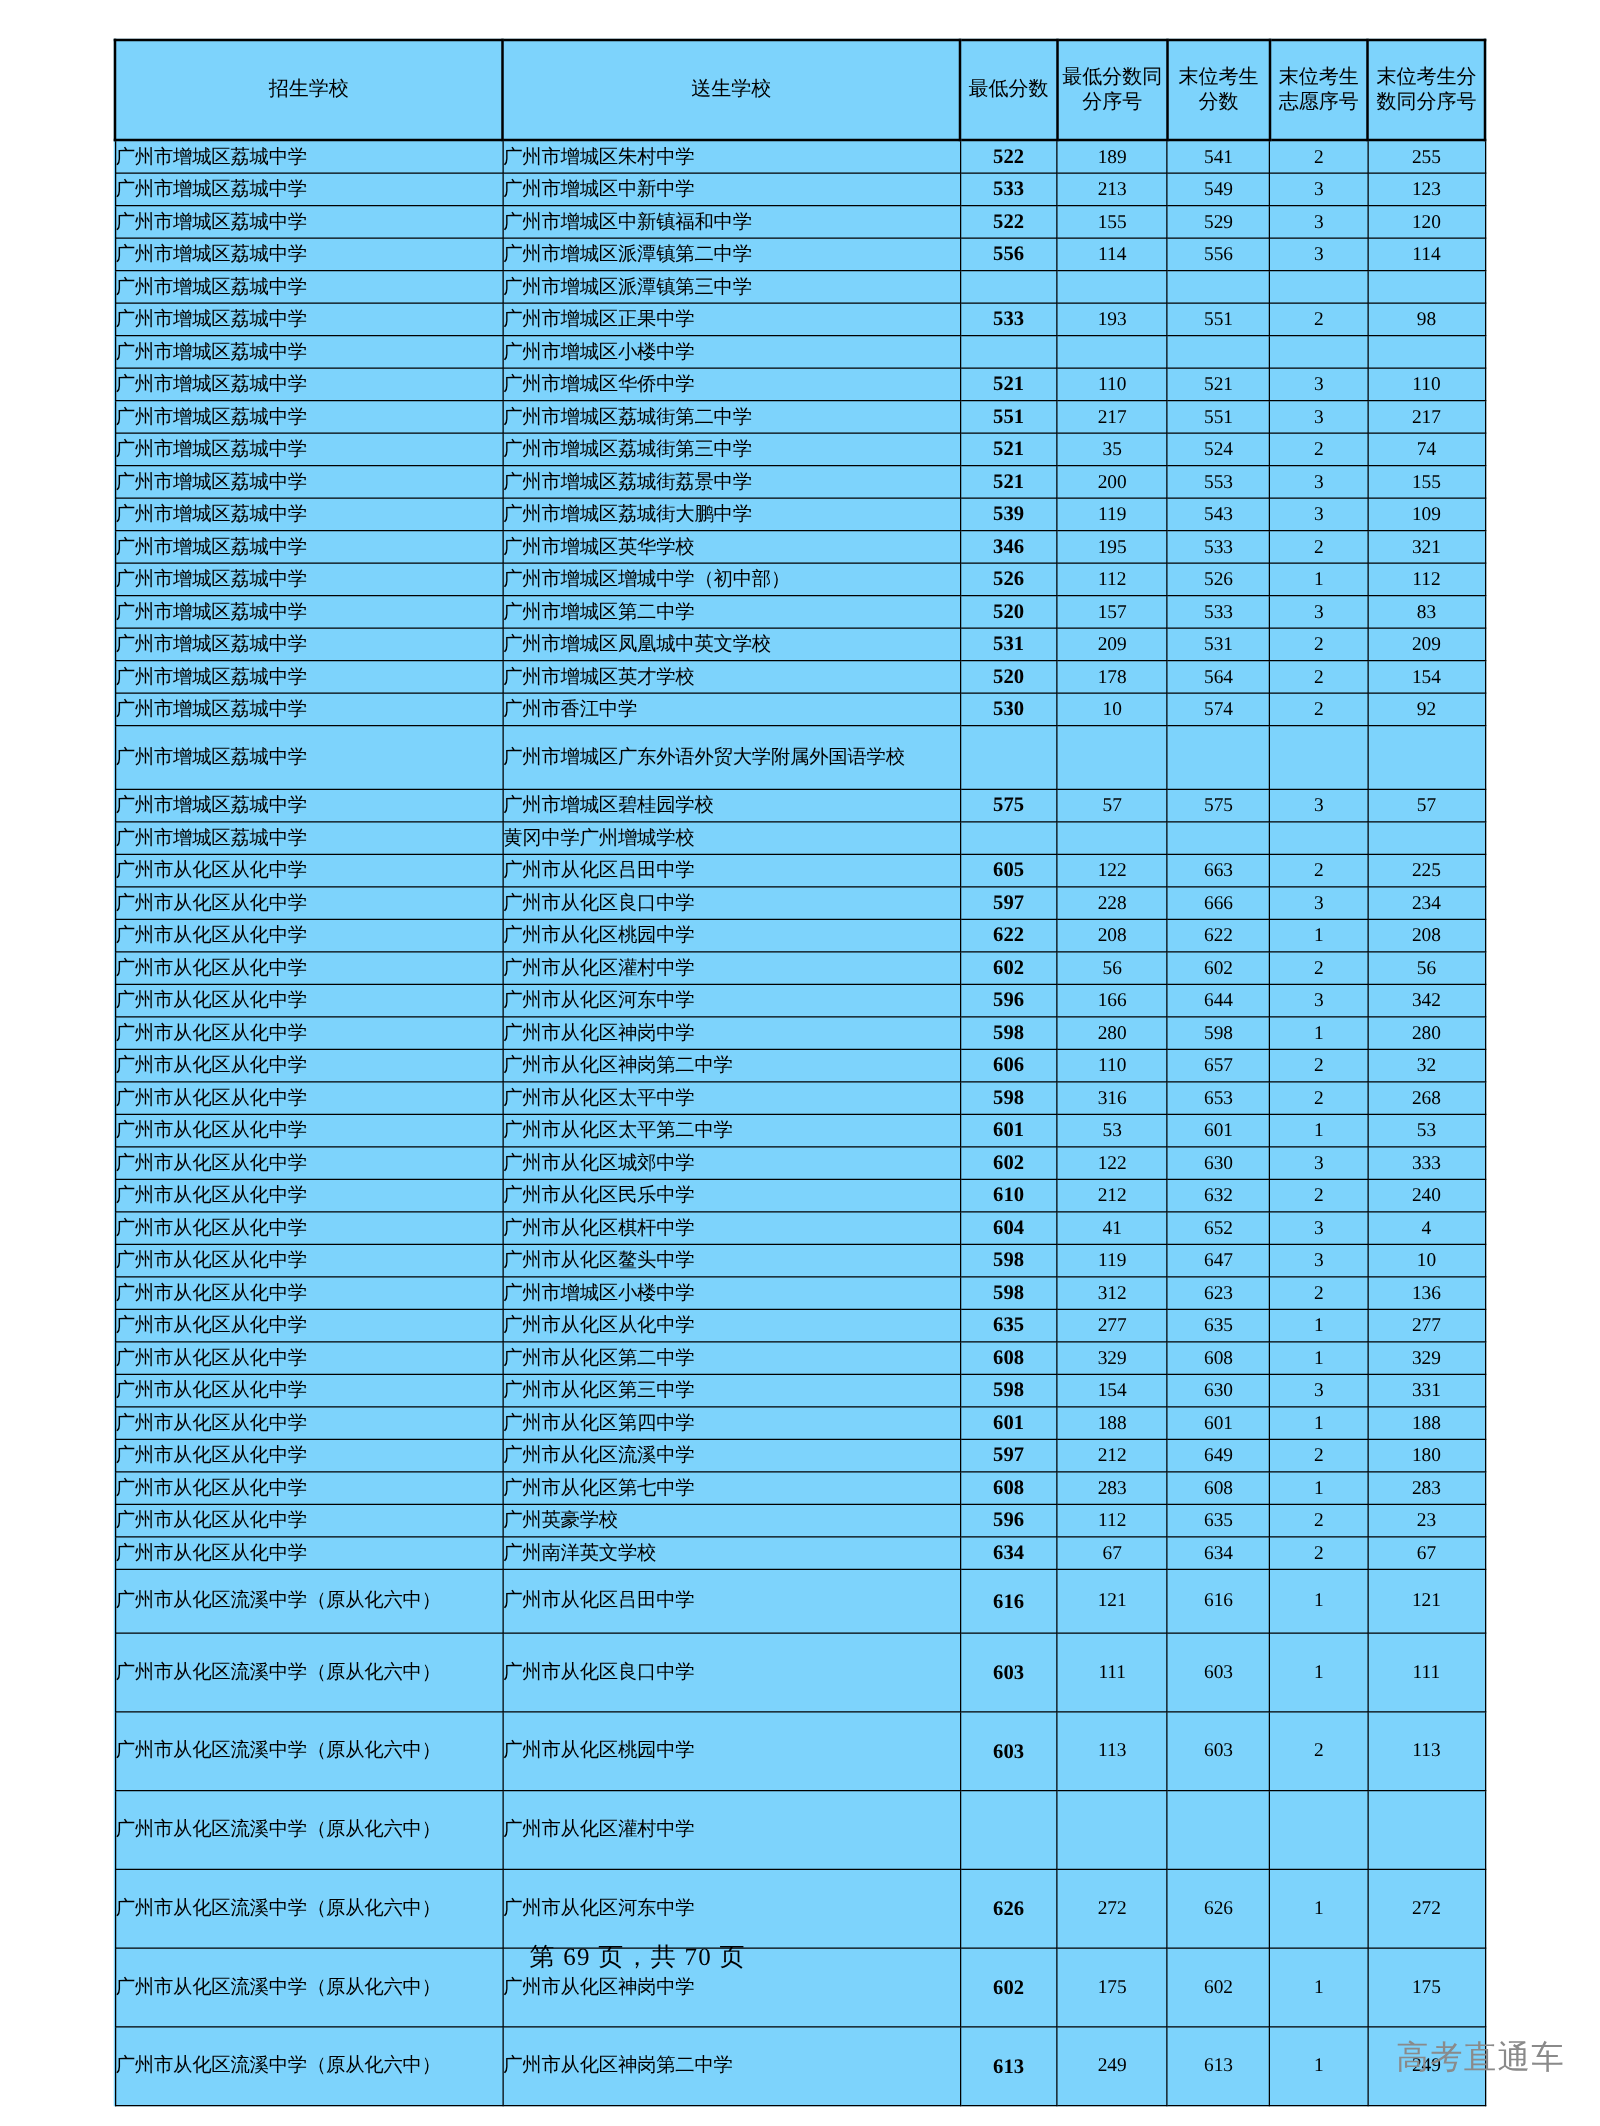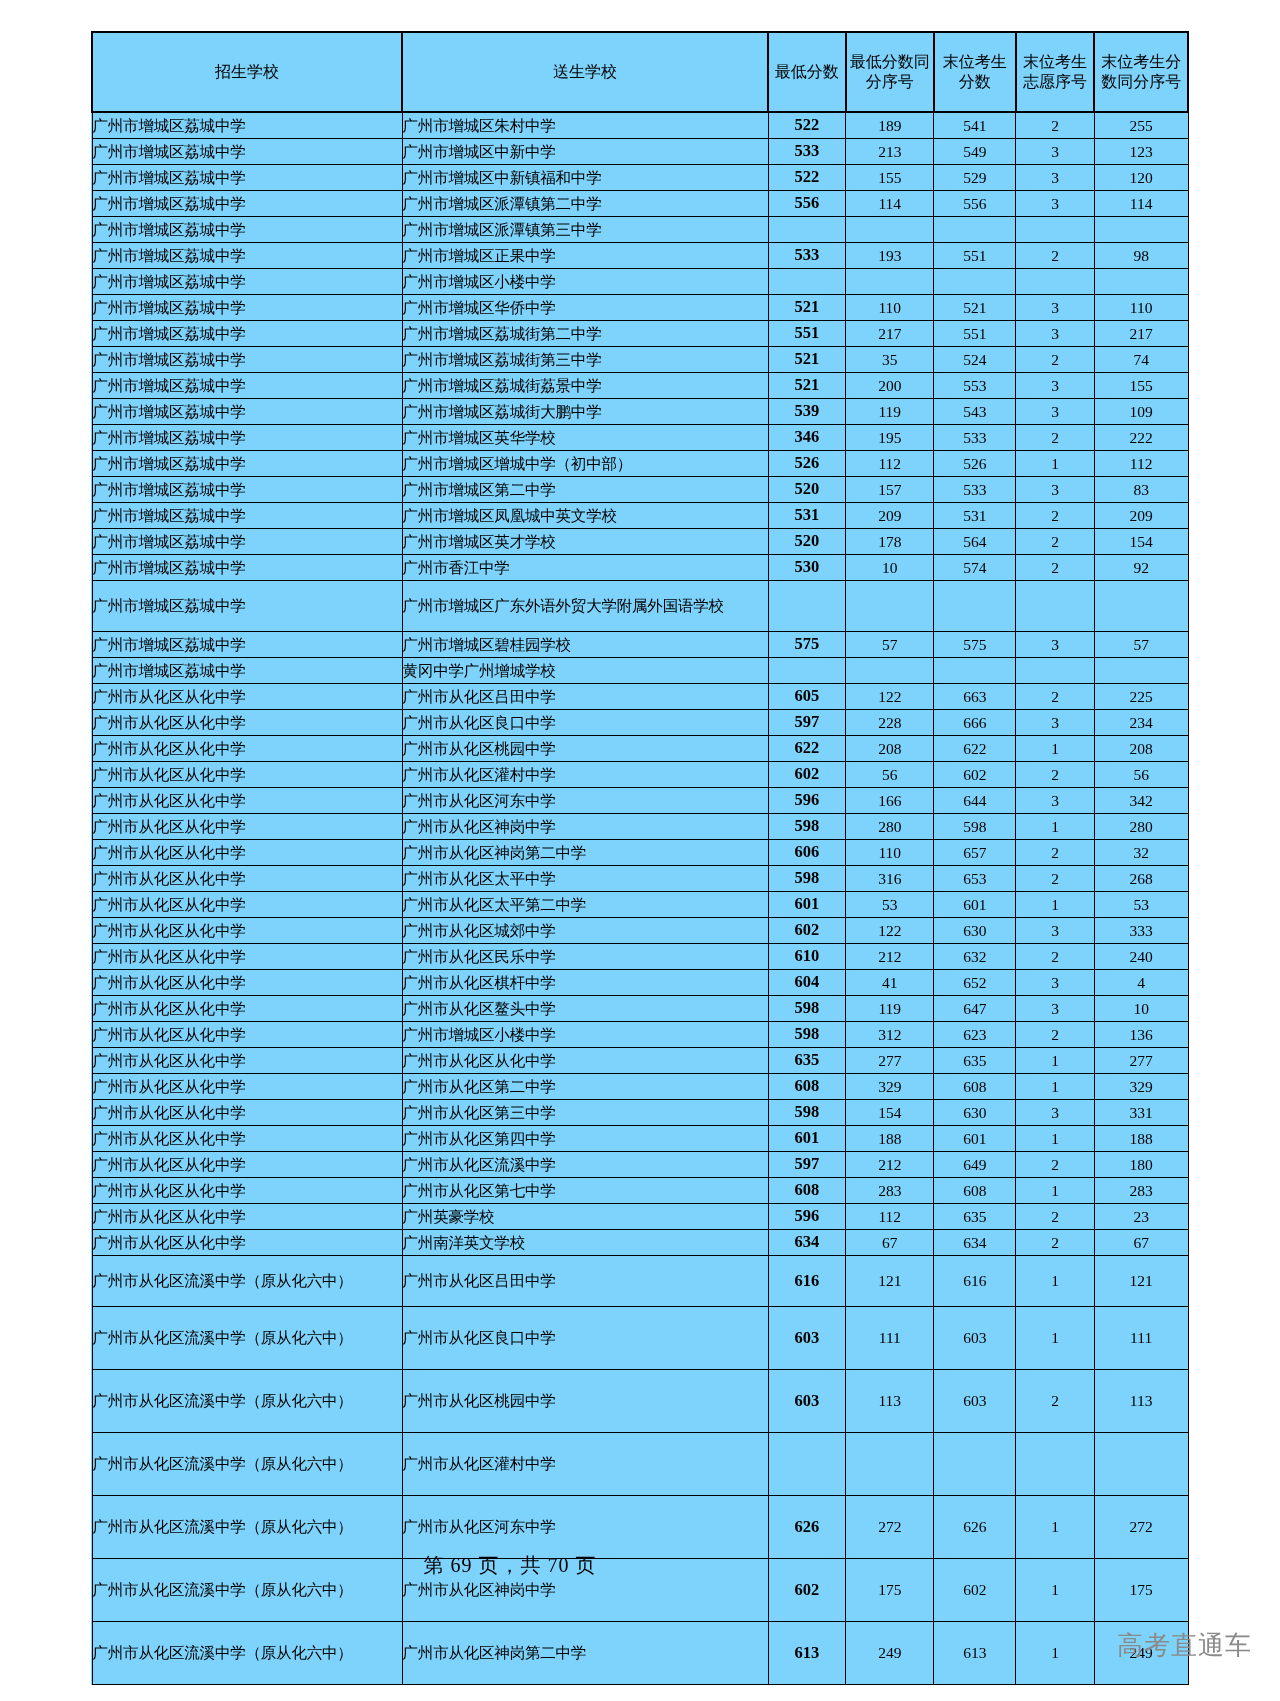--- a/index.html
+++ b/index.html
@@ -241,21 +241,21 @@
             <td class="num">3</td>
             <td class="num">109</td>
           </tr>
           <tr class="r-std">
             <td class="school">广州市增城区荔城中学</td>
             <td class="school">广州市增城区英华学校</td>
             <td class="num bold">346</td>
             <td class="num">195</td>
             <td class="num">533</td>
             <td class="num">2</td>
-            <td class="num">222</td>
+            <td class="num">321</td>
           </tr>
           <tr class="r-std">
             <td class="school">广州市增城区荔城中学</td>
             <td class="school">广州市增城区增城中学（初中部）</td>
             <td class="num bold">526</td>
             <td class="num">112</td>
             <td class="num">526</td>
             <td class="num">1</td>
             <td class="num">112</td>
           </tr>

